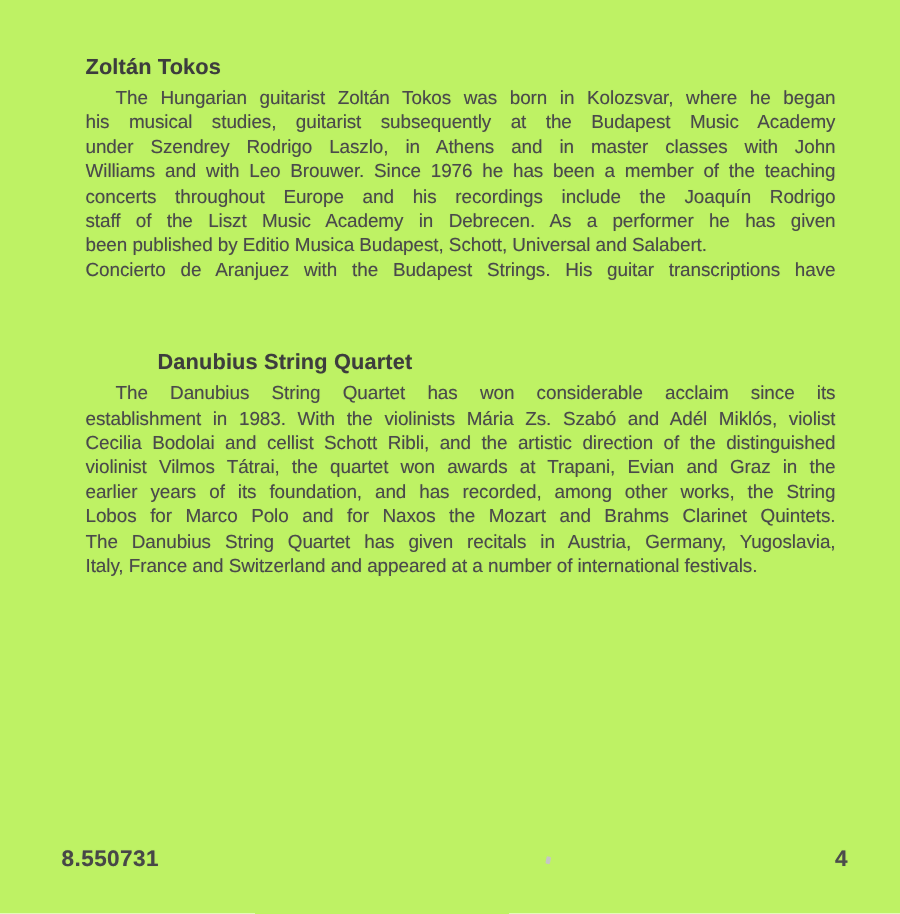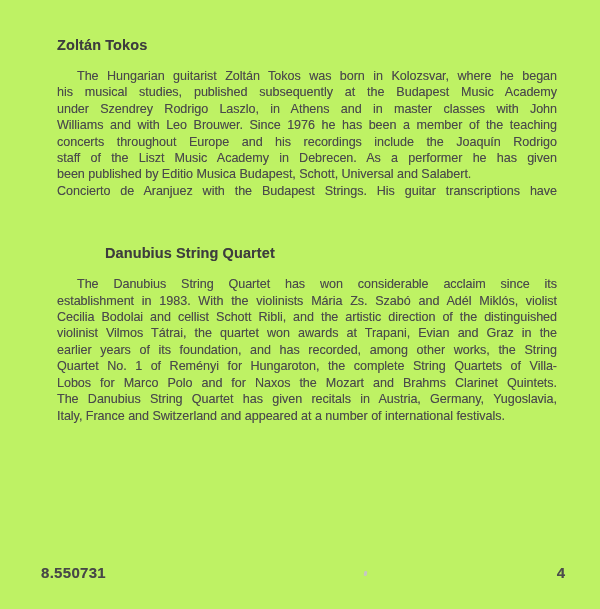--- a/index.html
+++ b/index.html
@@ -27,21 +27,21 @@
     color: #3d3d3d;
     line-height: 17px;
     letter-spacing: 0.1px;
     text-shadow: 0 0 0.5px rgba(70,70,70,0.45);
   }
   .section-title.second {
     margin-top: 46px;
     margin-left: 48px;
   }
   .paragraph {
-    margin-top: 14px;
+    margin-top: 3px;
   }
   .line {
     font-size: 12.6px;
     line-height: 16.4px;
     color: #4a4a4a;
     letter-spacing: -0.05px;
     text-align: justify;
     text-align-last: justify;
     text-shadow: 0 0 0.5px rgba(95,95,95,0.5);
     white-space: nowrap;
@@ -92,38 +92,37 @@
 </head>
 <body>
 
 <div class="page">
   <div class="content">
 
     <div class="section-title">Zoltán Tokos</div>
 
     <div class="paragraph">
       <div class="line first">The Hungarian guitarist Zoltán Tokos was born in Kolozsvar, where he began</div>
-      <div class="line">his musical studies, published subsequently at the Budapest Music Academy</div>
+      <div class="line">his musical studies, guitarist subsequently at the Budapest Music Academy</div>
       <div class="line">under Szendrey Rodrigo Laszlo, in Athens and in master classes with John</div>
       <div class="line">Williams and with Leo Brouwer. Since 1976 he has been a member of the teaching</div>
       <div class="line">concerts throughout Europe and his recordings include the Joaquín Rodrigo</div>
       <div class="line">staff of the Liszt Music Academy in Debrecen. As a performer he has given</div>
       <div class="line last">been published by Editio Musica Budapest, Schott, Universal and Salabert.</div>
       <div class="line">Concierto de Aranjuez with the Budapest Strings. His guitar transcriptions have</div>
     </div>
 
     <div class="section-title second">Danubius String Quartet</div>
 
     <div class="paragraph">
       <div class="line first">The Danubius String Quartet has won considerable acclaim since its</div>
       <div class="line">establishment in 1983. With the violinists Mária Zs. Szabó and Adél Miklós, violist</div>
       <div class="line">Cecilia Bodolai and cellist Schott Ribli, and the artistic direction of the distinguished</div>
       <div class="line">violinist Vilmos Tátrai, the quartet won awards at Trapani, Evian and Graz in the</div>
       <div class="line">earlier years of its foundation, and has recorded, among other works, the String</div>
-      <div class="line">Quartet No. 1 of Reményi for Hungaroton, the complete String Quartets of Villa-</div>
       <div class="line">Lobos for Marco Polo and for Naxos the Mozart and Brahms Clarinet Quintets.</div>
       <div class="line">The Danubius String Quartet has given recitals in Austria, Germany, Yugoslavia,</div>
       <div class="line last">Italy, France and Switzerland and appeared at a number of international festivals.</div>
     </div>
 
   </div>
 
   <div class="footer">
     <span class="catalog-number">8.550731</span>
     <span class="page-number">4</span>

